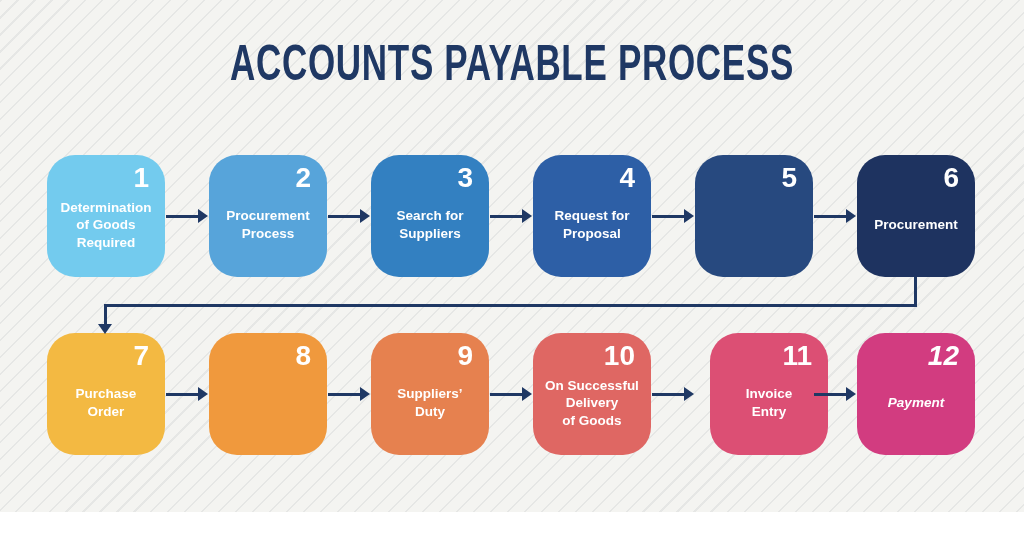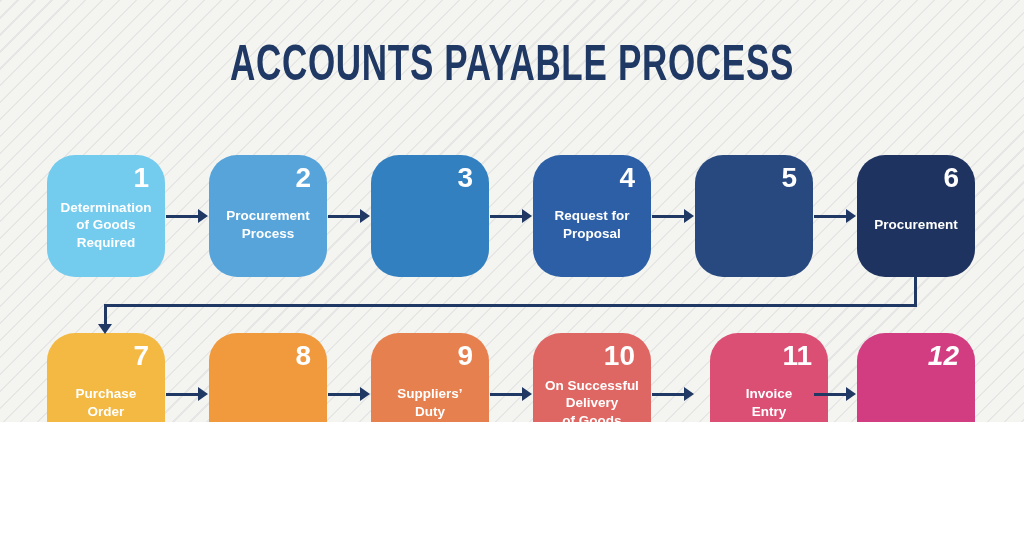--- a/index.html
+++ b/index.html
@@ -2,21 +2,21 @@
 <html style="--title: #1f3864; --arrow: #1f3864; --background: #f4f4f1; --stripe: rgba(105,115,125,0.10); --step_text: #ffffff;"><head>
 <meta charset="utf-8">
 <style>
   * { margin: 0; padding: 0; box-sizing: border-box; }
 
   html, body { width: 1024px; height: 536px; }
 
   .canvas {
     position: relative;
     width: 1024px;
-    height: 422px;
+    height: 512px;
     overflow: hidden;
     background-color: var(--background, #f4f4f1);
     background-image: repeating-linear-gradient(
       135deg,
       var(--stripe, rgba(105,115,125,0.10)) 0px,
       var(--stripe, rgba(105,115,125,0.10)) 1.5px,
       transparent 1.5px,
       transparent 12px
     );
     font-family: "Liberation Sans", sans-serif;
@@ -108,20 +108,22 @@
 of Goods
 Required</div>
   </div>
   <div class="step" style="left: 209px; top: 155px; background-color: rgb(87, 164, 218);">
     <div class="num">2</div>
     <div class="label">Procurement
 Process</div>
   </div>
   <div class="step" style="left: 371px; top: 155px; background-color: rgb(51, 128, 193);">
     <div class="num">3</div>
+    <div class="label">Search for
+Suppliers</div>
   </div>
   <div class="step" style="left: 533px; top: 155px; background-color: rgb(45, 95, 166);">
     <div class="num">4</div>
     <div class="label">Request for
 Proposal</div>
   </div>
   <div class="step" style="left: 695px; top: 155px; background-color: rgb(39, 73, 127);">
     <div class="num">5</div>
   </div>
   <div class="step" style="left: 857px; top: 155px; background-color: rgb(30, 51, 96);">
@@ -148,20 +150,21 @@
 Delivery
 of Goods</div>
   </div>
   <div class="step" style="left: 710px; top: 333px; background-color: rgb(220, 79, 116);">
     <div class="num">11</div>
     <div class="label">Invoice
 Entry</div>
   </div>
   <div class="step" style="left: 857px; top: 333px; background-color: rgb(210, 60, 128); font-style: italic;">
     <div class="num">12</div>
+    <div class="label">Payment</div>
   </div>
 
   <div class="harrow" style="left:166px;top:209px">
       <i class="line"></i>
       <i class="head"></i>
     </div>
   <div class="harrow" style="left:328px;top:209px">
       <i class="line"></i>
       <i class="head"></i>
     </div>

